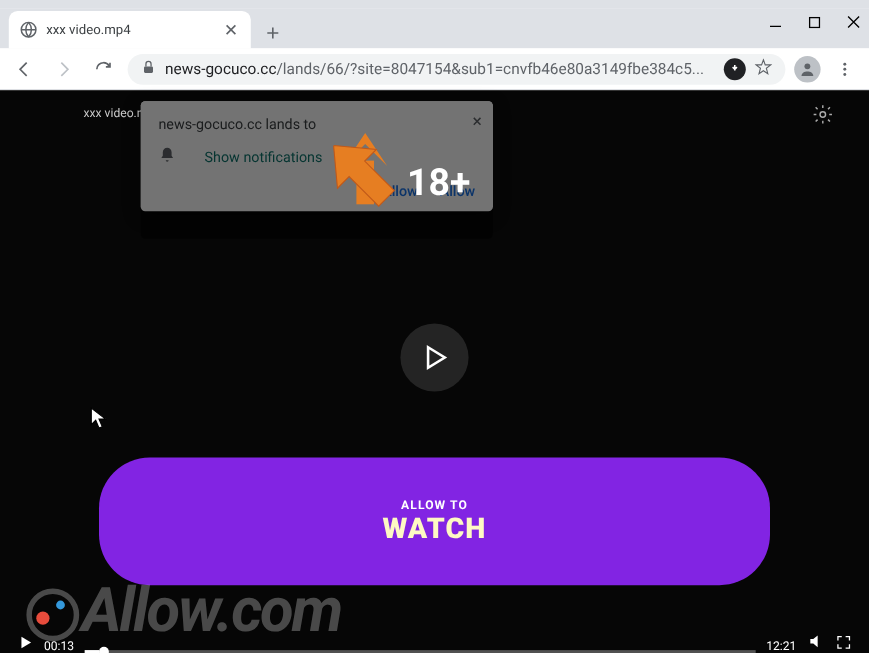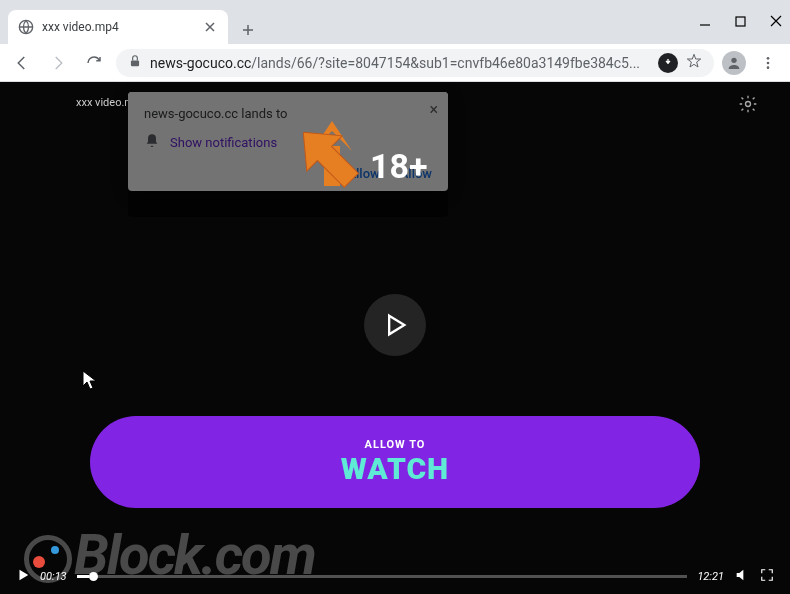--- a/index.html
+++ b/index.html
@@ -29,43 +29,43 @@
 .menu { color: #5f6368; }
 
 
 .page { position: relative; height: 512px; background: #060606; }
 .small-title { position: absolute; left: 76px; top: 14px; font-size: 11px; color: #ccc; }
 .gear { position: absolute; right: 32px; top: 12px; color: #aaa; cursor: pointer; }
 
 .notif { position: absolute; left: 128px; top: 10px; width: 320px; background: #fff; border-radius: 4px; box-shadow: 0 4px 16px rgba(0,0,0,.3); padding: 14px 16px 10px; }
 .notif-close { position: absolute; right: 10px; top: 8px; color: #5f6368; cursor: pointer; font-size: 16px; }
 .notif-text { font-size: 13px; color: #3c4043; margin-bottom: 12px; }
-.notif-body { display: flex; align-items: center; gap: 10px; font-size: 13px; color: #6d28d9; margin-bottom: 14px; }
+.notif-body { display: flex; align-items: center; gap: 26px; font-size: 13px; color: #0f766e; margin-bottom: 14px; }
 .notif-actions { display: flex; justify-content: flex-end; gap: 20px; }
 .notif-btn { font-size: 13px; color: #1a73e8; cursor: pointer; font-weight: 500; }
 .dim { position: absolute; left: 128px; top: 10px; width: 320px; height: 125px; background: rgba(0,0,0,.55); border-radius: 4px; pointer-events: none; }
 
 .age { position: absolute; left: 370px; top: 64px; font-size: 34px; font-weight: 700; color: #fff; }
 
 .arrow { position: absolute; left: 302px; top: 34px; }
 
 .play { position: absolute; left: 50%; top: 212px; transform: translateX(-50%); width: 62px; height: 62px; border-radius: 50%; background: rgba(255,255,255,.12); display: flex; align-items: center; justify-content: center; cursor: pointer; }
 
 .cursor { position: absolute; left: 82px; top: 288px; color: #fff; }
 
-.cta { position: absolute; left: 90px; right: 90px; top: 334px; height: 92px; background: #8224e3; border-radius: 46px; display: flex; flex-direction: column; align-items: center; justify-content: center; cursor: pointer; }
+.cta { position: absolute; left: 90px; right: 90px; top: 334px; height: 116px; background: #8224e3; border-radius: 46px; display: flex; flex-direction: column; align-items: center; justify-content: center; cursor: pointer; }
 .cta-small { font-size: 11px; font-weight: 700; color: #fff; letter-spacing: 1px; }
-.cta-big { font-size: 30px; font-weight: 900; color: #5eead4; letter-spacing: 1px; }
+.cta-big { font-size: 26px; font-weight: 900; color: #fef9c3; letter-spacing: 1px; }
 
 .wm { position: absolute; left: 24px; bottom: 6px; font-size: 56px; font-weight: 700; color: rgba(200,200,200,.35); font-style: italic; letter-spacing: -2px; pointer-events: none; }
 .wm .wm-logo { display: inline-block; width: 48px; height: 48px; border: 5px solid rgba(200,200,200,.35); border-radius: 50%; position: relative; vertical-align: middle; margin-right: 2px; }
 .wm-dot1 { position: absolute; width: 12px; height: 12px; background: #e74c3c; border-radius: 50%; left: 4px; top: 16px; }
 .wm-dot2 { position: absolute; width: 8px; height: 8px; background: #3498db; border-radius: 50%; left: 22px; top: 6px; }
 
-.vctrl { position: absolute; left: 0; right: 0; bottom: 0; height: 36px; display: flex; align-items: center; padding: 0 16px; gap: 10px; color: #fff; font-size: 11px; font-style: italic; }
+.vctrl { position: absolute; left: 0; right: 0; bottom: 0; height: 36px; display: flex; align-items: flex-end; padding: 0 16px; gap: 10px; color: #fff; font-size: 11px; }
 .vprog { flex: 1; height: 3px; background: rgba(255,255,255,.3); position: relative; }
 .vprog-fill { position: absolute; left: 0; top: 0; height: 100%; width: 2%; background: #fff; }
 .vprog-dot { position: absolute; left: 2%; top: -3px; width: 9px; height: 9px; border-radius: 50%; background: #fff; }
 </style>
 </head>
 <body>
 
 <div class="titlebar"></div>
 
 <div class="tabstrip">
@@ -189,21 +189,21 @@
   <svg class="cursor" width="16" height="20" viewBox="0 0 16 20">
       <path d="M1 1l0 15 4-4 3 7 3-1-3-7 6 0z" fill="#fff" stroke="#000" stroke-width="1"></path>
     </svg>
 
   <div class="cta">
     <div class="cta-small">ALLOW TO</div>
     <div class="cta-big">WATCH</div>
   </div>
 
   <div class="wm">
-    <span class="wm-logo"><span class="wm-dot1"></span><span class="wm-dot2"></span></span><span>Block.com</span>
+    <span class="wm-logo"><span class="wm-dot1"></span><span class="wm-dot2"></span></span><span>Allow.com</span>
   </div>
 
   <div class="vctrl">
     <span><svg width="14" height="14" viewBox="0 0 24 24" fill="#fff">
           <path d="M6 3l15 9-15 9z"></path>
         </svg></span>
     <span>00:13</span>
     <div class="vprog">
       <div class="vprog-fill"></div>
         <div class="vprog-dot"></div>

